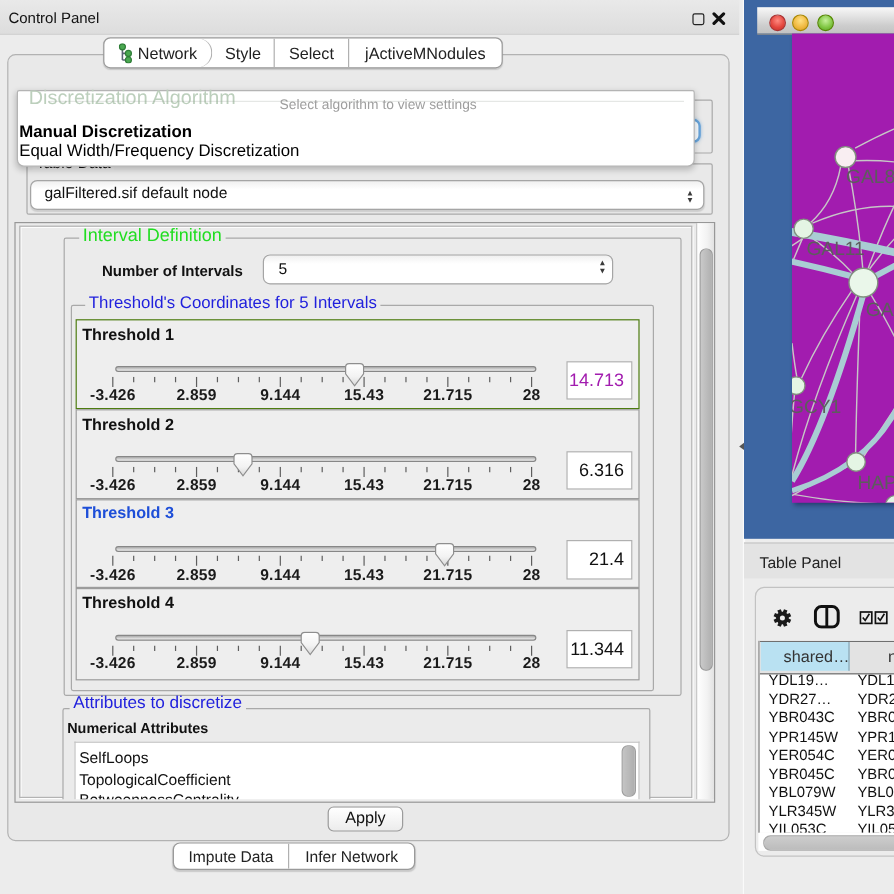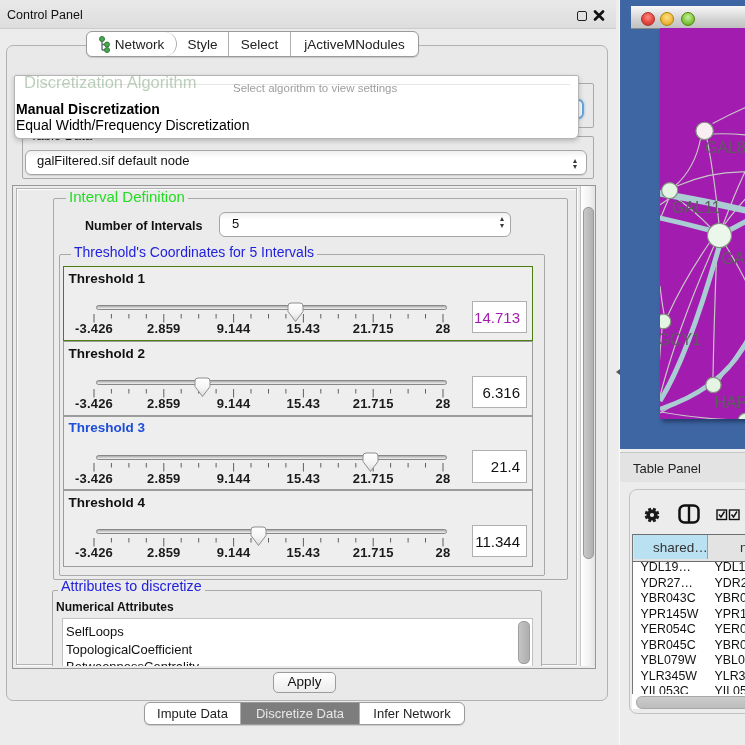--- a/index.html
+++ b/index.html
@@ -271,21 +271,20 @@
 BetweennessCentrality</div>
   <div class="abs" style="left:505px;top:434.5px;width:9.5px;height:41.5px;background:linear-gradient(90deg,#c4c4c4,#aeaeae);border:1px solid #9e9e9e;border-radius:5px;"></div>
 
  </div>
 </div>
 
 <div class="abs" style="left:273px;top:672px;width:61px;height:19px;background:linear-gradient(#ffffff,#ececec);border:1px solid #9c9c9c;border-radius:5px;text-align:center;font-size:13.5px;color:#111;line-height:18px;">Apply</div>
 
 <div class="abs" style="left:144px;top:702px;height:21px;display:flex;border:1px solid #9a9a9a;border-radius:6px;overflow:hidden;background:#fff;box-shadow:0 1px 1px rgba(0,0,0,0.15);">
   <div style="width:95px;display:flex;align-items:center;justify-content:center;border-right:1px solid #b0b0b0;font-size:13px;color:#222;">Impute Data</div>
-  <div style="width:118px;display:flex;align-items:center;justify-content:center;border-right:1px solid #b0b0b0;font-size:13px;color:#e8e8e8;background:#7d7d7d;">Discretize Data</div>
   <div style="width:104px;display:flex;align-items:center;justify-content:center;font-size:13px;color:#222;">Infer Network</div>
 </div>
 
 <div class="abs" style="left:13.5px;top:74.5px;width:563px;height:62px;background:#ffffff;border:1px solid #b4b4b4;border-radius:2px 2px 6px 6px;box-shadow:0 2px 5px rgba(0,0,0,0.22);z-index:50;"></div>
 <div class="abs" style="left:24px;top:72.5px;font-size:16.5px;color:#bccfbc;z-index:51;">Discretization Algorithm</div>
 <div class="abs" style="left:40px;top:84px;width:530px;height:1px;background:rgba(150,160,150,0.25);z-index:51;"></div>
 <div class="abs" style="left:233px;top:82px;font-size:11.5px;color:#9e9e9e;z-index:51;">Select algorithm to view settings</div>
 <div class="abs" style="left:16px;top:100.8px;font-size:14px;font-weight:bold;color:#000;z-index:51;">Manual Discretization</div>
 <div class="abs" style="left:16px;top:116.5px;font-size:14px;color:#000;z-index:51;">Equal Width/Frequency Discretization</div>
 

